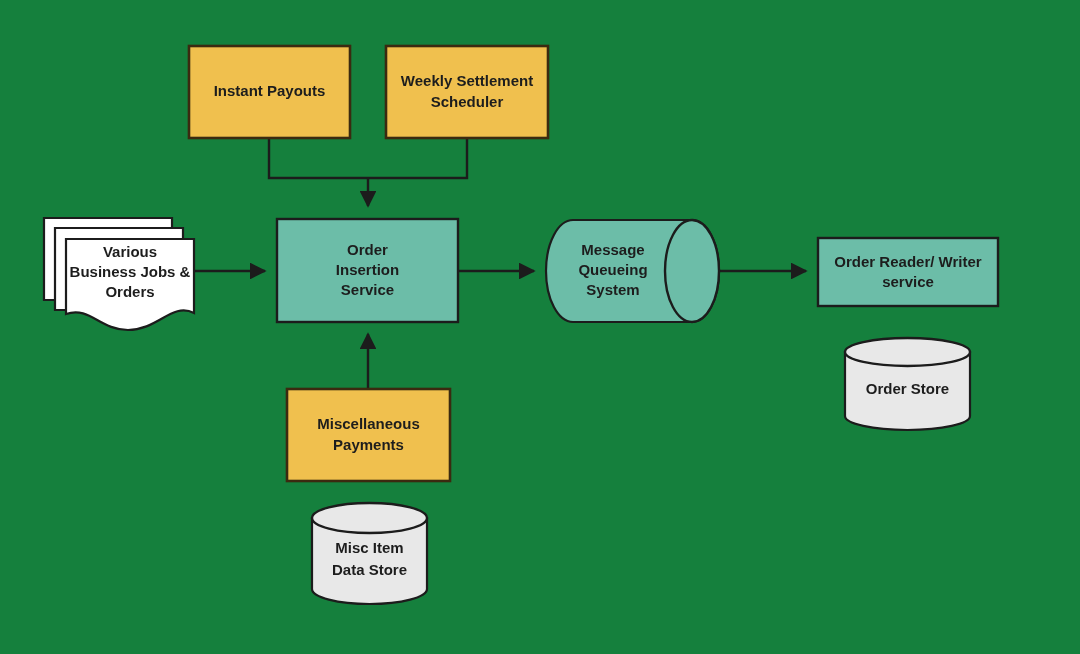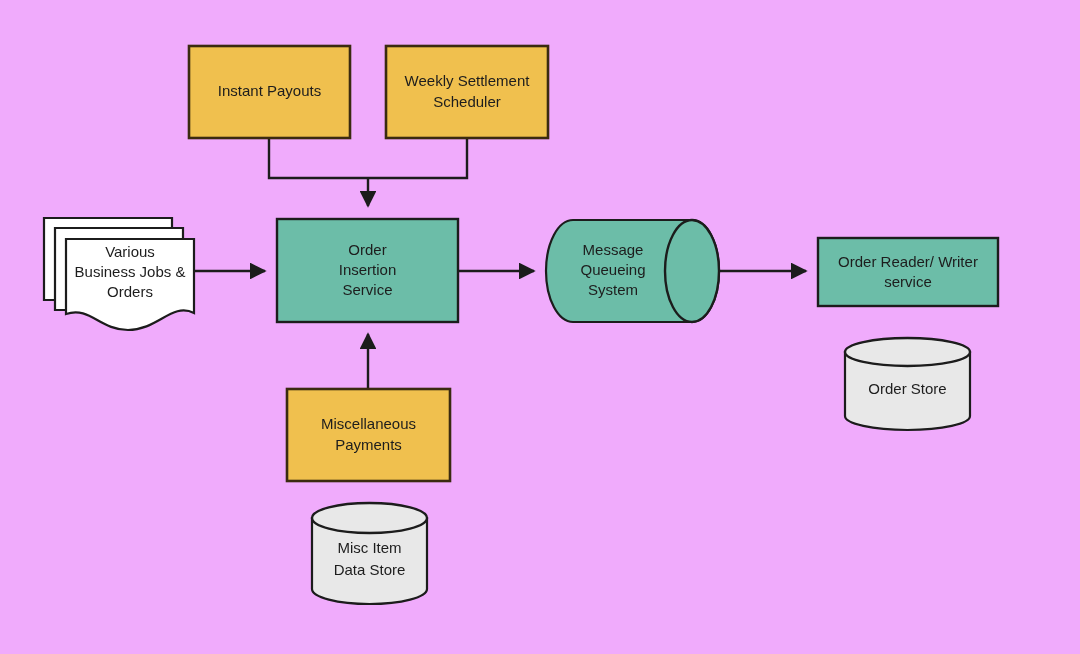--- a/index.html
+++ b/index.html
@@ -9,22 +9,23 @@
     background: #ffffff;
   }
   body {
     font-family: "Liberation Sans", sans-serif;
     -webkit-font-smoothing: antialiased;
   }
   #canvas {
     position: relative;
     width: 1080px;
     height: 654px;
-    background: #f0abfc;
+    background: #15803d;
     overflow: hidden;
+    font-weight: bold;
   }
   #diagram-svg {
     position: absolute;
     left: 0;
     top: 0;
     width: 1080px;
     height: 654px;
   }
   .node-label {
     font-family: "Liberation Sans", sans-serif;

